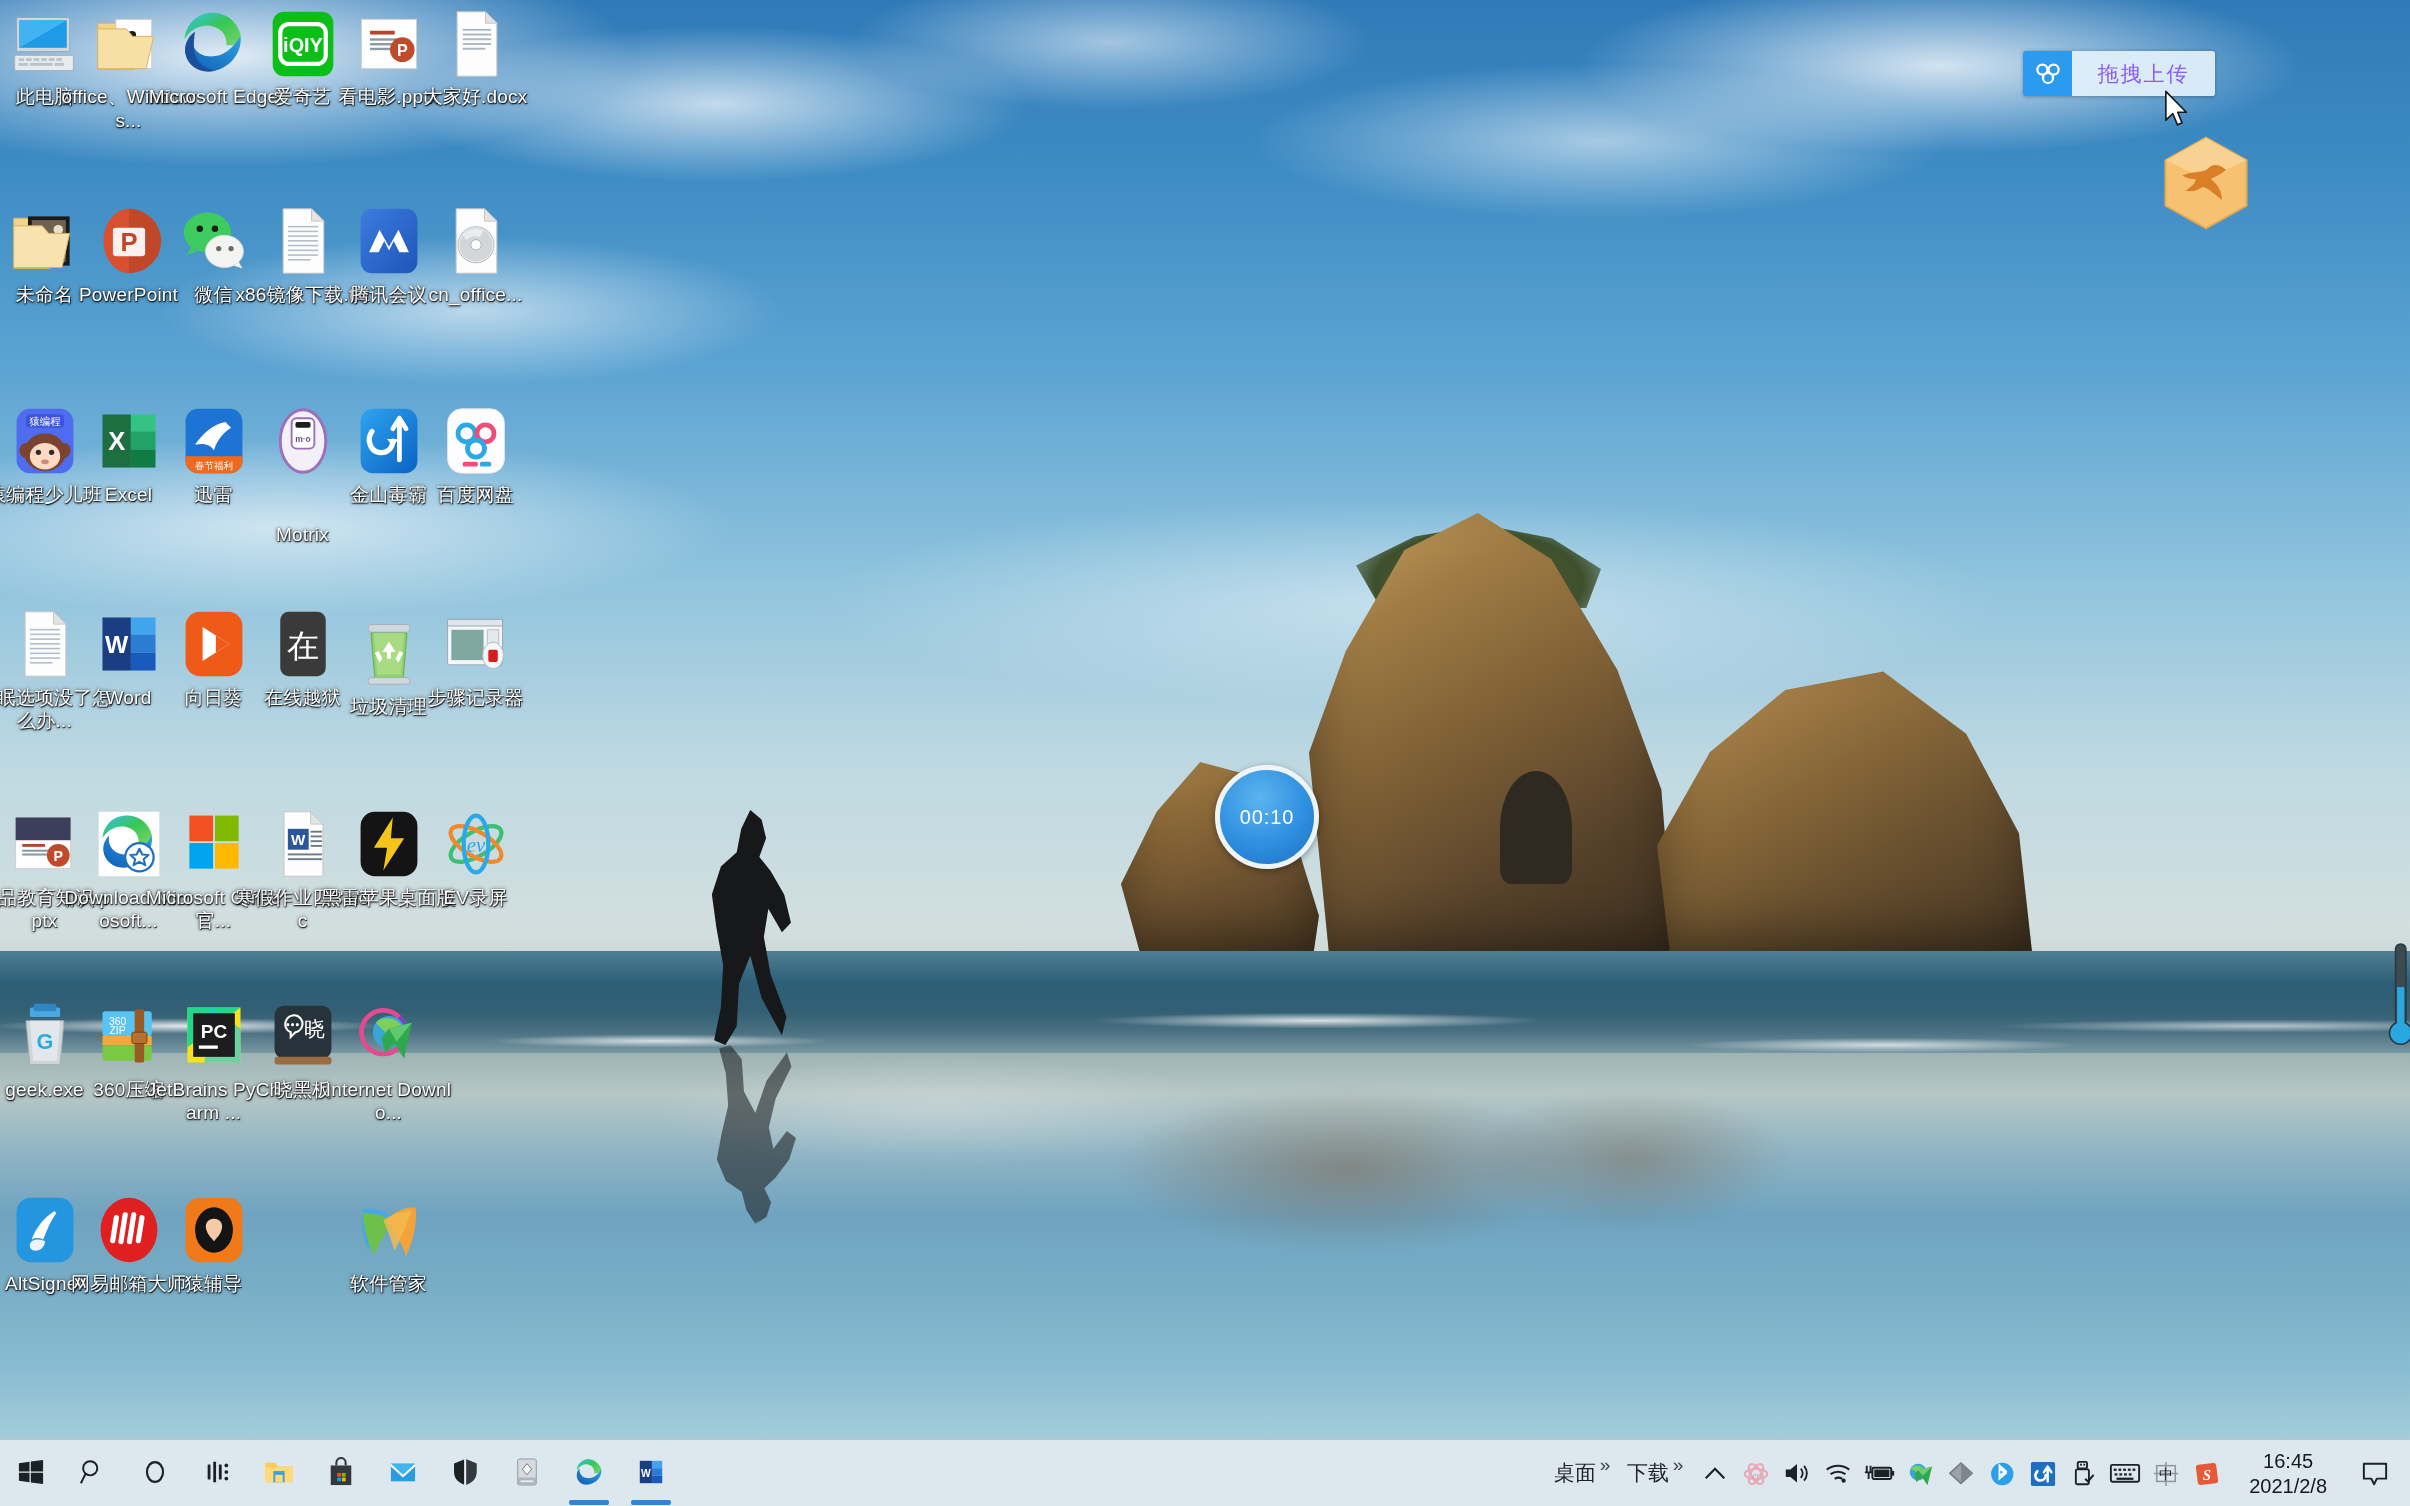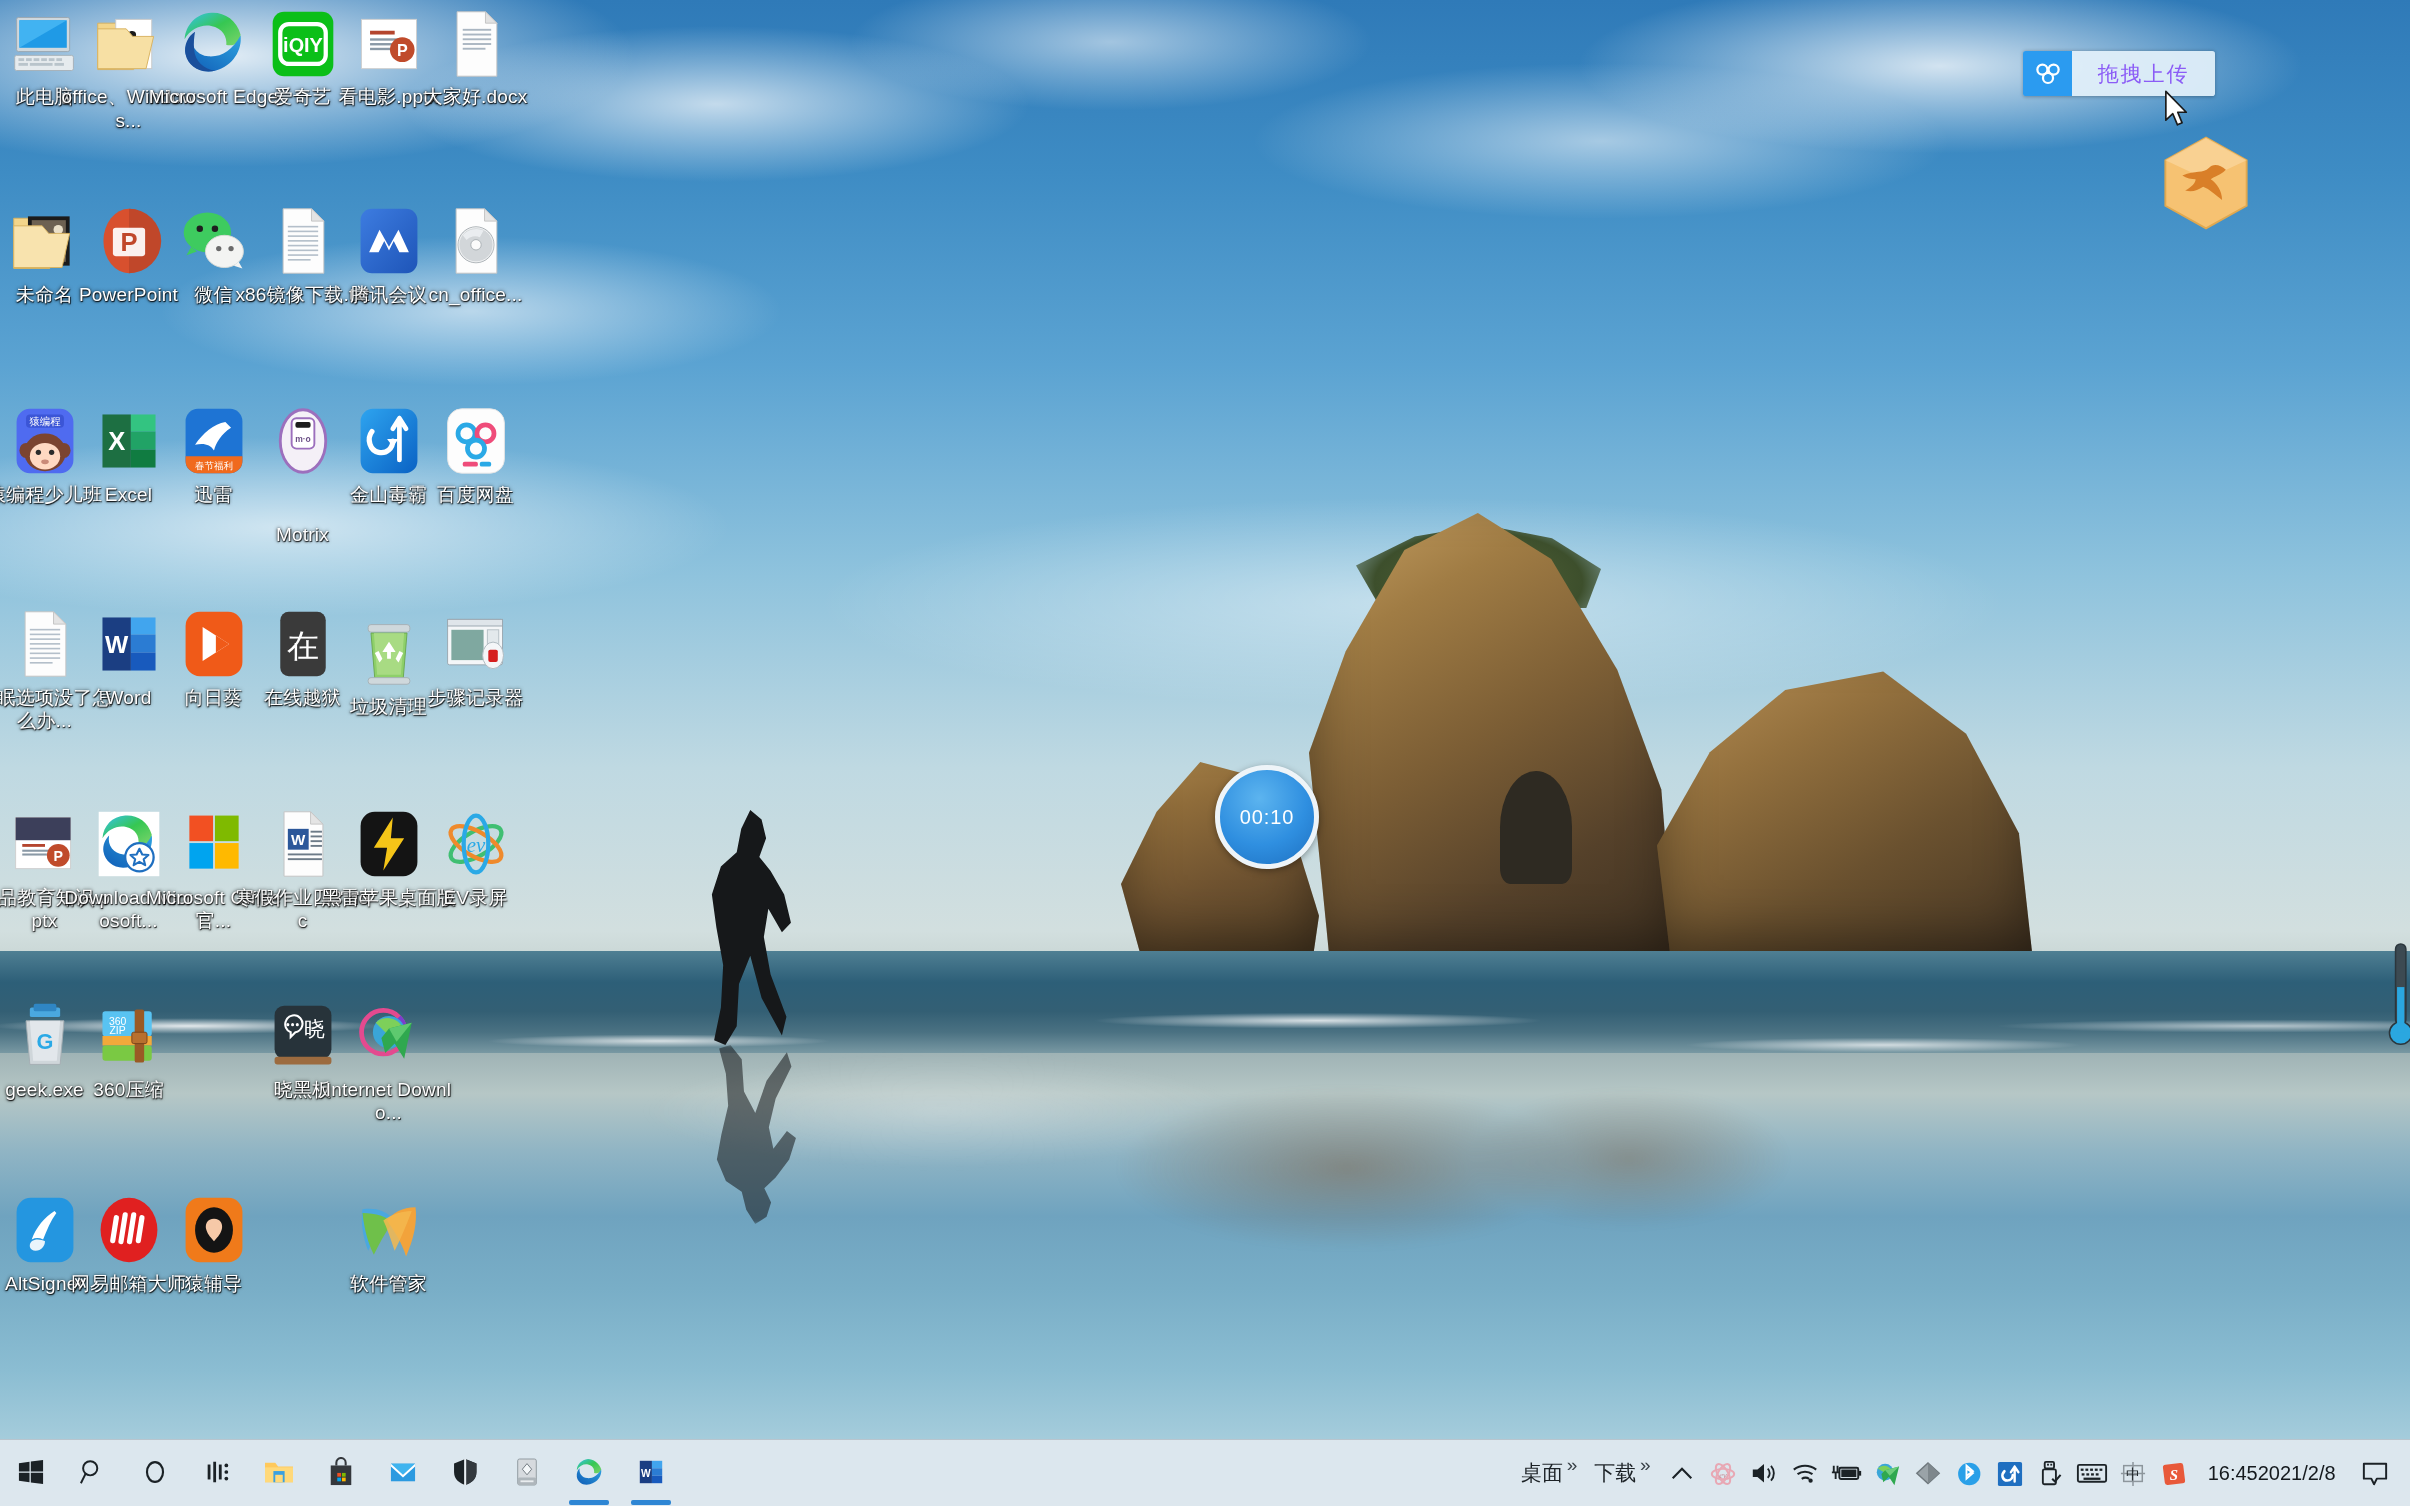--- a/index.html
+++ b/index.html
@@ -158,21 +158,21 @@
   .tb-toolbar{
     display:flex; align-items:flex-end; color:#1c2226; font-size:21px;
     margin-right:5.6px; padding:0 5.6px; position:relative; height:68px;
   }
   .tb-toolbar span.lbl{ padding-bottom:21px; }
   .tb-toolbar span.chev{ font-size:19px; padding-bottom:32px; padding-left:3.8px; color:#3a4248; }
   .tray-ico{
     width:41px; height:68px; display:flex; align-items:center; justify-content:center;
   }
   #tb-clock{
-    height:68px; display:flex; flex-direction:row; align-items:center; justify-content:center;
+    height:68px; display:flex; flex-direction:column; align-items:center; justify-content:center;
     color:#14191d; font-size:20px; line-height:24.5px; padding:0 13px; min-width:121px;
   }
   #tb-notif{ width:53px; height:68px; display:flex; align-items:center; justify-content:center; }
 </style>
 </head>
 <body>
 
 <div id="wallpaper">
   <div class="sky"></div>
   <div class="rockgreen"></div>
@@ -575,20 +575,31 @@
     <rect x="10" y="12" width="52" height="26" rx="3" fill="#59c3f2"></rect>
     <rect x="10" y="38" width="52" height="10" fill="#f2a93b"></rect>
     <rect x="10" y="48" width="52" height="16" rx="3" fill="#7ac943"></rect>
     <text x="26" y="26" font-family="Liberation Sans,sans-serif" font-size="11" fill="#fff" text-anchor="middle">360</text>
     <text x="26" y="36" font-family="Liberation Sans,sans-serif" font-size="11" fill="#fff" text-anchor="middle">ZIP</text>
     <rect x="44" y="10" width="10" height="56" rx="2" fill="#9a5a25"></rect>
     <rect x="41" y="34" width="16" height="12" rx="2" fill="#b8702f" stroke="#7a441a"></rect>
         </svg></div>
       <div class="icon-label">360压缩</div>
     </div>
+    <div class="desk-icon" style="left: 143px; top: 1000px;">
+      <div class="icon-art"><svg width="72" height="72" viewBox="0 0 76 76">
+    <rect x="10" y="8" width="56" height="58" fill="#f7e11e"></rect>
+    <path d="M10 8 L66 8 L10 50 Z" fill="#21d789"></path>
+    <path d="M34 8 L66 30 L66 66 L28 66 Z" fill="#21c7e8" opacity=".65"></path>
+    <rect x="16" y="14" width="44" height="46" fill="#1d1d1d"></rect>
+    <text x="38" y="40" font-family="Liberation Sans,sans-serif" font-size="20" font-weight="bold" fill="#fff" text-anchor="middle">PC</text>
+    <rect x="22" y="48" width="20" height="3.5" fill="#fff"></rect>
+        </svg></div>
+      <div class="icon-label">JetBrains PyCharm ...</div>
+    </div>
     <div class="desk-icon" style="left: 232px; top: 1000px;">
       <div class="icon-art"><svg width="72" height="72" viewBox="0 0 76 76">
     <rect x="8" y="6" width="60" height="56" rx="10" fill="#27333a"></rect>
     <rect x="8" y="60" width="60" height="8" rx="3" fill="#9c6b3f"></rect>
     <path d="M20 22 a9 9 0 1 1 10 12 l-5 5 v-5 a9 9 0 0 1 -5 -12 Z" fill="none" stroke="#fff" stroke-width="2.2"></path>
     <circle cx="22" cy="26" r="1.6" fill="#fff"></circle>
           <circle cx="27" cy="26" r="1.6" fill="#fff"></circle>
     <circle cx="32" cy="26" r="1.6" fill="#fff"></circle>
     <text x="50" y="38" font-family="DejaVu Sans,sans-serif" font-size="22" fill="#fff" text-anchor="middle">晓</text>
         </svg></div>

